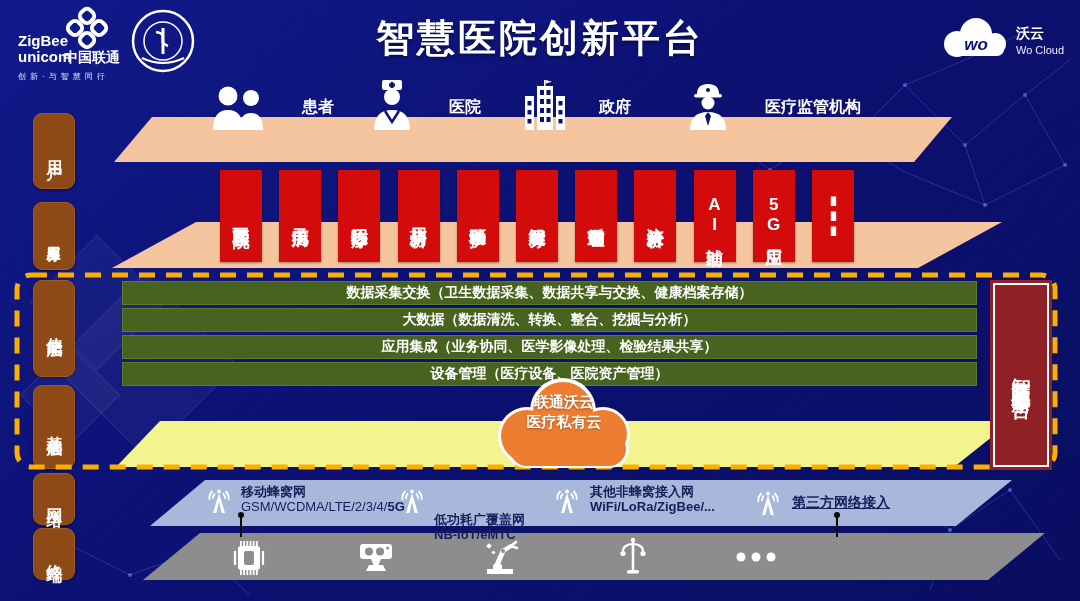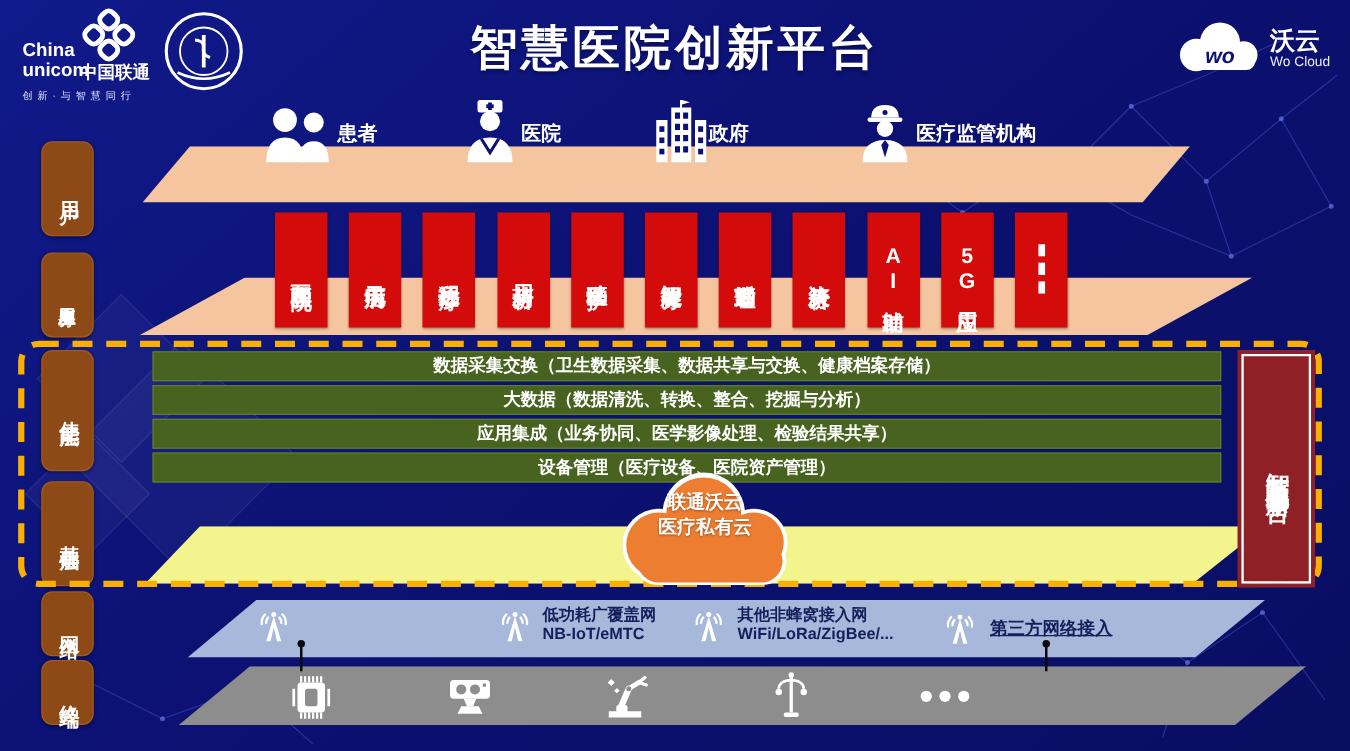--- a/index.html
+++ b/index.html
@@ -11,30 +11,30 @@
   }
   .abs{position:absolute;}
   .band{position:absolute;inset:0;}
   
   .title{left:280px;top:13px;width:520px;text-align:center;font-size:38px;font-weight:bold;color:#fff;letter-spacing:3px;text-shadow:0 2px 3px rgba(0,0,0,.4);}
   .unicom-en1{left:18px;top:32px;font-size:15px;font-weight:bold;color:#fff;}
   .unicom-en2{left:18px;top:48px;font-size:15px;font-weight:bold;color:#fff;}
   .unicom-cn{left:64px;top:49px;font-size:14px;font-weight:bold;color:#fff;}
   .unicom-tag{left:18px;top:71px;font-size:8px;letter-spacing:4px;color:#dfe4ff;}
   .wocloud{left:938px;top:14px;display:flex;align-items:center;gap:6px;}
-  .wocloud-cn{font-size:20px;font-weight:bold;color:#fff;line-height:22px;}
+  .wocloud-cn{font-size:14px;font-weight:bold;color:#fff;line-height:22px;}
   .wocloud-en{font-size:11px;color:#eef;line-height:13px;}
   
   .layer-chip{left:33px;width:40px;background:#8d4a16;border:1px solid #a25a1e;border-radius:9px;display:flex;align-items:center;justify-content:center;box-shadow:0 1px 3px rgba(0,0,0,.4);}
   .layer-chip span{writing-mode:vertical-rl;text-orientation:upright;color:#fff;font-weight:bold;font-size:16px;letter-spacing:3px;}
   .layer-chip.small span{font-size:14px;letter-spacing:1px;}
   
   .salmon{background:#f4c59e;}
   
-  .user-label{font-size:16px;font-weight:bold;color:#fff;}
+  .user-label{font-size:16px;font-weight:bold;color:#fff;margin-left:32px;}
   
   .app-row{left:220px;top:170px;width:634px;height:92px;display:flex;justify-content:space-between;}
   .app-box{width:42px;height:92px;background:#d40b0b;box-shadow:0 1px 2px rgba(0,0,0,.35);display:flex;align-items:center;justify-content:center;}
   .app-box span{writing-mode:vertical-rl;text-orientation:upright;color:#fff;font-weight:bold;font-size:17px;letter-spacing:1px;line-height:1;}
   .app-box .dots{font-size:30px;transform:scaleY(1.7);letter-spacing:0;}
   
   .cap-bar{left:122px;width:853px;height:22px;background:#47631f;border:1px solid #5d7c2b;color:#fff;font-size:14px;font-weight:bold;display:flex;align-items:center;justify-content:center;}
   
   .platform-box{left:993px;top:283px;width:52px;height:180px;background:#8e2026;border:2px solid #fff;outline:3px solid #8e2026;display:flex;align-items:center;justify-content:center;}
   .platform-box span{writing-mode:vertical-rl;text-orientation:upright;color:#fff;font-weight:bold;font-size:19px;letter-spacing:3px;}
@@ -73,21 +73,21 @@
         <circle cx="850" cy="140" r="2"></circle>
         <circle cx="1065" cy="165" r="2"></circle>
       <circle cx="950" cy="530" r="2"></circle>
         <circle cx="1010" cy="490" r="2"></circle>
         <circle cx="130" cy="575" r="2"></circle>
       <circle cx="700" cy="120" r="2"></circle>
         <circle cx="770" cy="170" r="2"></circle>
     </g>
   </svg>
 
-  <span class="abs unicom-en1">China</span>
+  <span class="abs unicom-en1">ZigBee</span>
   <span class="abs unicom-en2">unicom</span>
   <span class="abs unicom-cn">中国联通</span>
   <span class="abs unicom-tag">创新·与智慧同行</span>
   <svg class="abs" style="left:58px;top:6px;" width="58" height="44" viewBox="0 0 58 44">
     <g transform="translate(29,22) rotate(45)" stroke="#fff" stroke-width="4" fill="none">
       <rect x="-15" y="-15" width="13" height="13" rx="5"></rect>
       <rect x="2" y="-15" width="13" height="13" rx="5"></rect>
       <rect x="-15" y="2" width="13" height="13" rx="5"></rect>
       <rect x="2" y="2" width="13" height="13" rx="5"></rect>
     </g>
@@ -270,32 +270,36 @@
   <svg class="abs" style="left:204px;top:487px;" width="30" height="28" viewBox="0 0 30 28">
     <path d="M15,6 L21,26 H17.6 L15,15 L12.4,26 H9 Z" fill="#fff"></path>
     <circle cx="15" cy="4.5" r="2" fill="#fff"></circle>
     <g stroke="#fff" stroke-width="1.8" fill="none">
       <path d="M8.5,4 Q4.5,8 5.5,13"></path>
         <path d="M11,6.5 Q8.5,9 9,12"></path>
       <path d="M21.5,4 Q25.5,8 24.5,13"></path>
         <path d="M19,6.5 Q21.5,9 21,12"></path>
     </g>
   </svg>
+  <div class="abs" style="left:241px;top:484px;">
+    <div class="net-title">移动蜂窝网</div>
+    <div class="net-sub"><span>GSM/WCDMA/LTE/2/3/4/</span><b>5G</b></div>
+  </div>
 
   <svg class="abs" style="left:397px;top:487px;" width="30" height="28" viewBox="0 0 30 28">
     <path d="M15,6 L21,26 H17.6 L15,15 L12.4,26 H9 Z" fill="#fff"></path>
     <circle cx="15" cy="4.5" r="2" fill="#fff"></circle>
     <g stroke="#fff" stroke-width="1.8" fill="none">
       <path d="M8.5,4 Q4.5,8 5.5,13"></path>
         <path d="M11,6.5 Q8.5,9 9,12"></path>
       <path d="M21.5,4 Q25.5,8 24.5,13"></path>
         <path d="M19,6.5 Q21.5,9 21,12"></path>
     </g>
   </svg>
-  <div class="abs" style="left:434px;top:484px;">
+  <div class="abs" style="left:434px;top:512px;">
     <div class="net-title">低功耗广覆盖网</div>
     <div class="net-sub"><span></span><b>NB-IoT/eMTC</b></div>
   </div>
 
   <svg class="abs" style="left:552px;top:487px;" width="30" height="28" viewBox="0 0 30 28">
     <path d="M15,6 L21,26 H17.6 L15,15 L12.4,26 H9 Z" fill="#fff"></path>
     <circle cx="15" cy="4.5" r="2" fill="#fff"></circle>
     <g stroke="#fff" stroke-width="1.8" fill="none">
       <path d="M8.5,4 Q4.5,8 5.5,13"></path>
         <path d="M11,6.5 Q8.5,9 9,12"></path>

